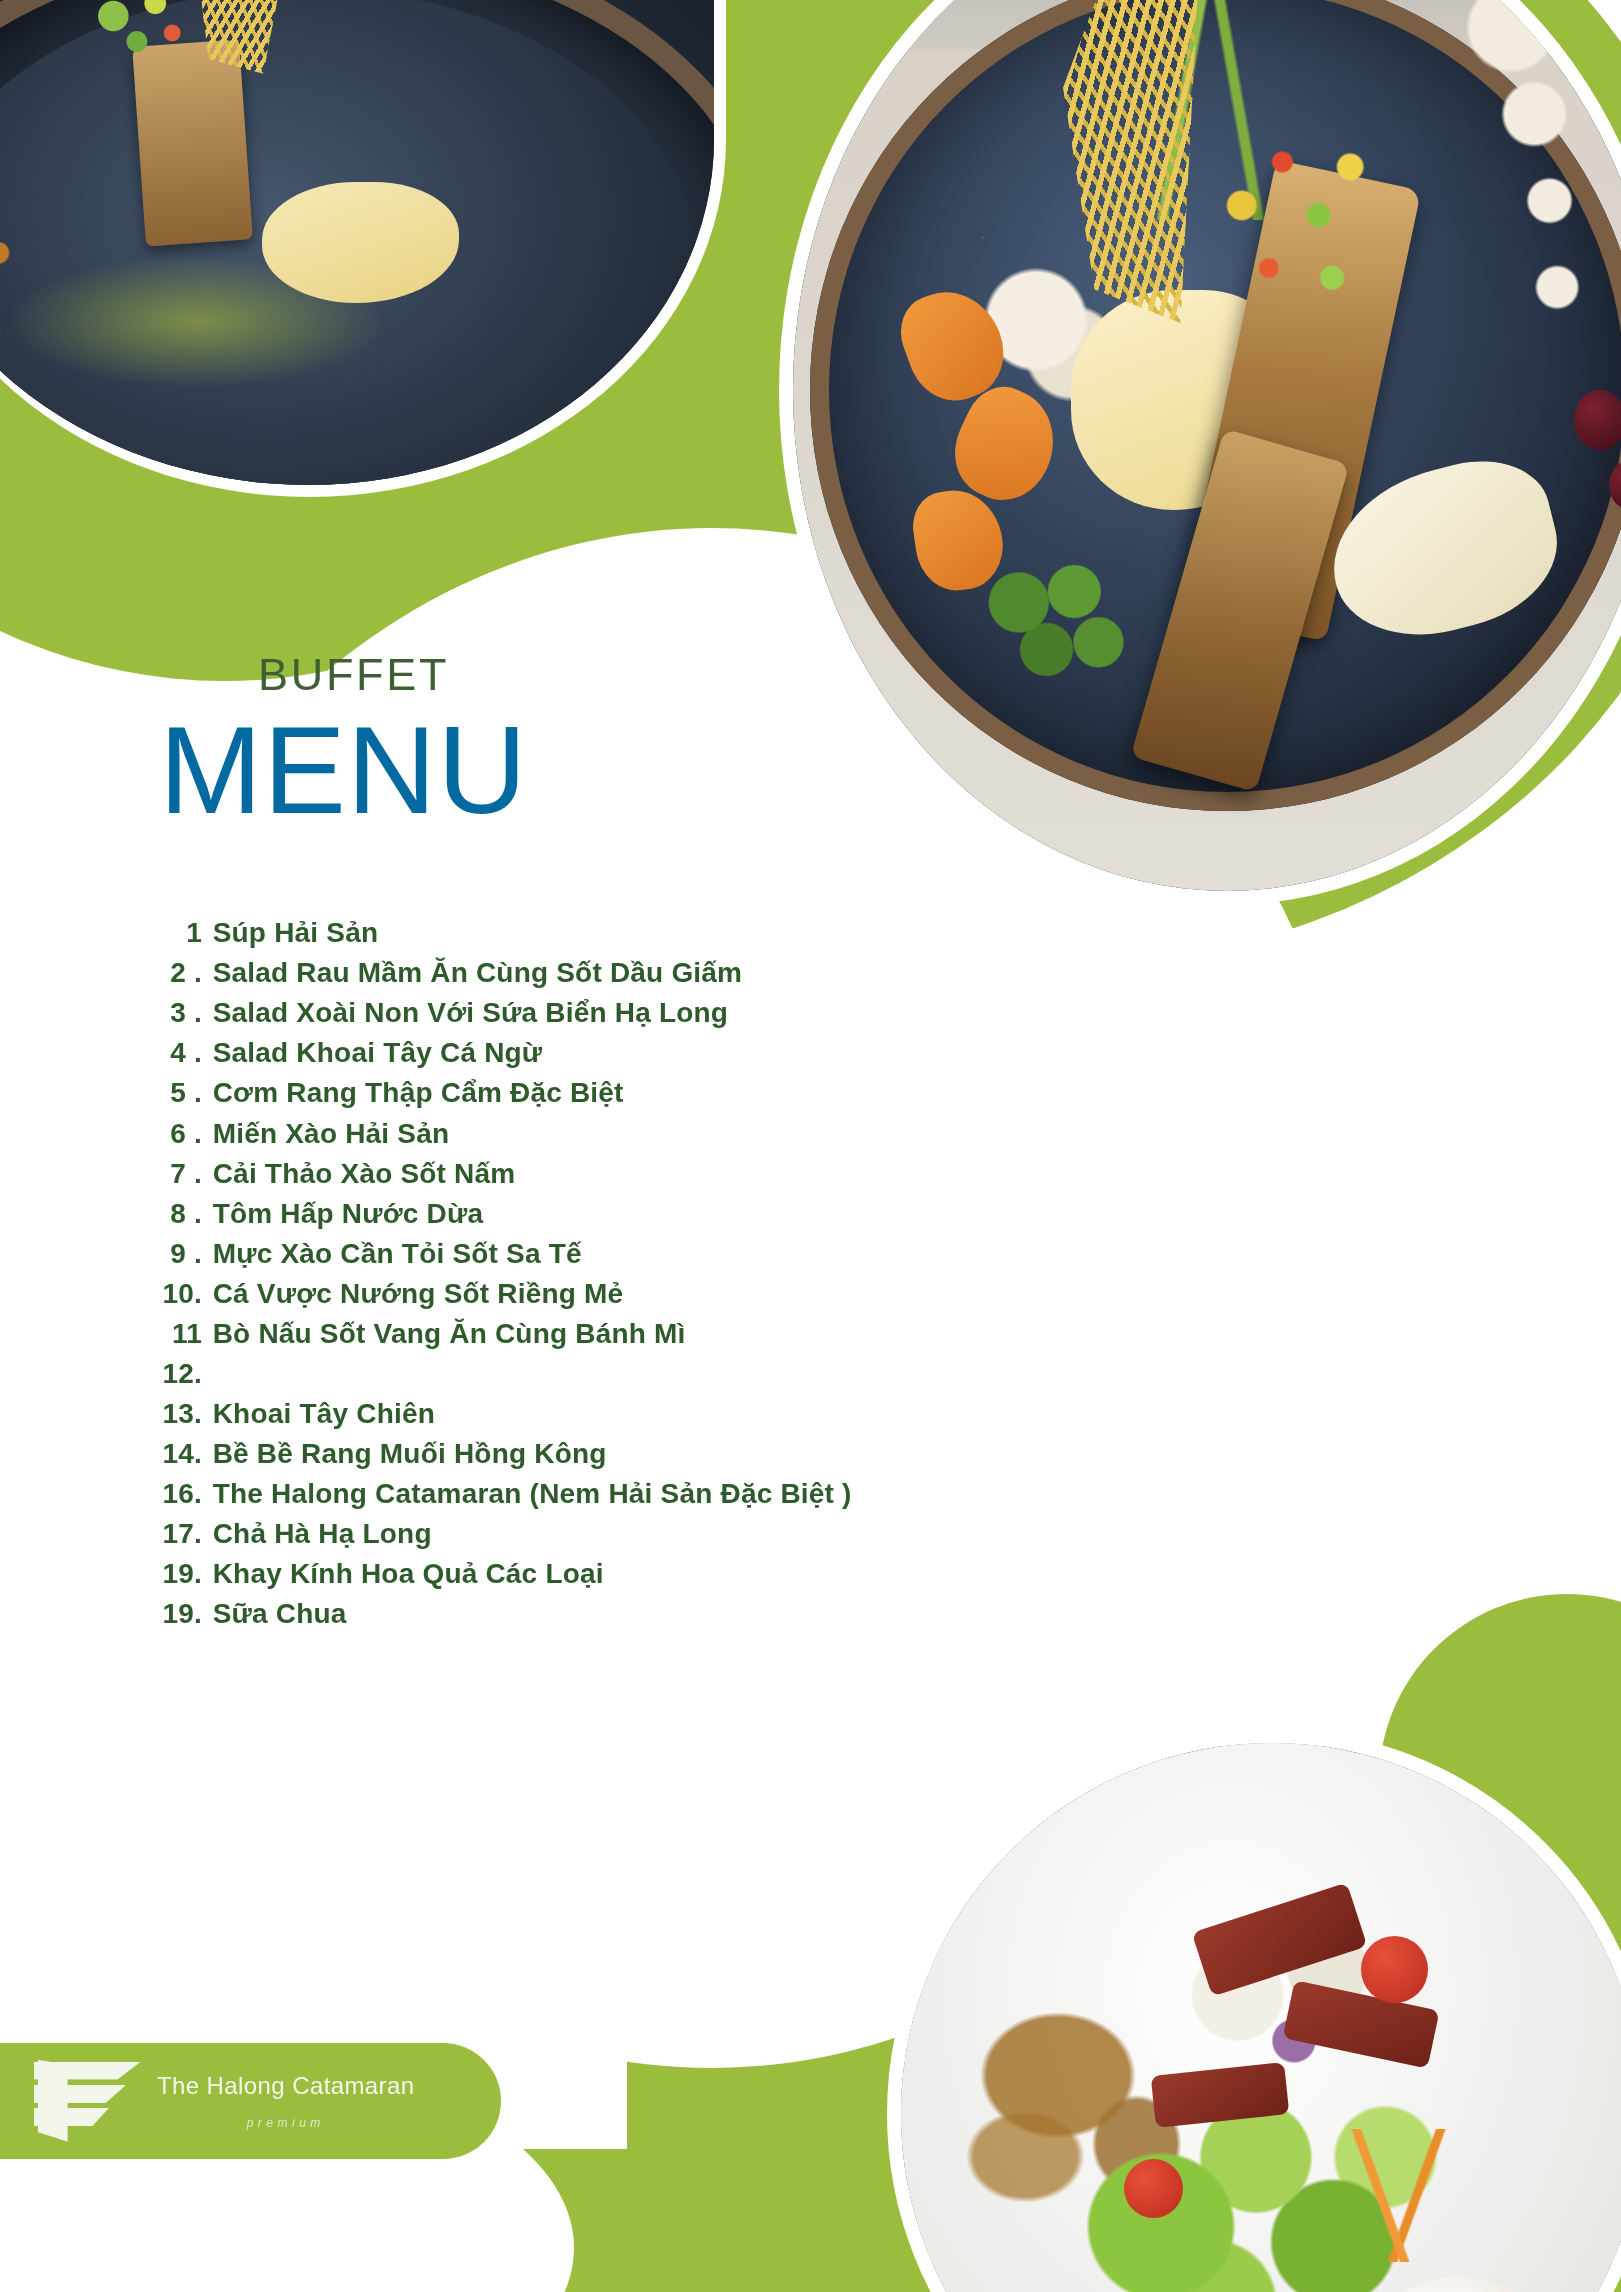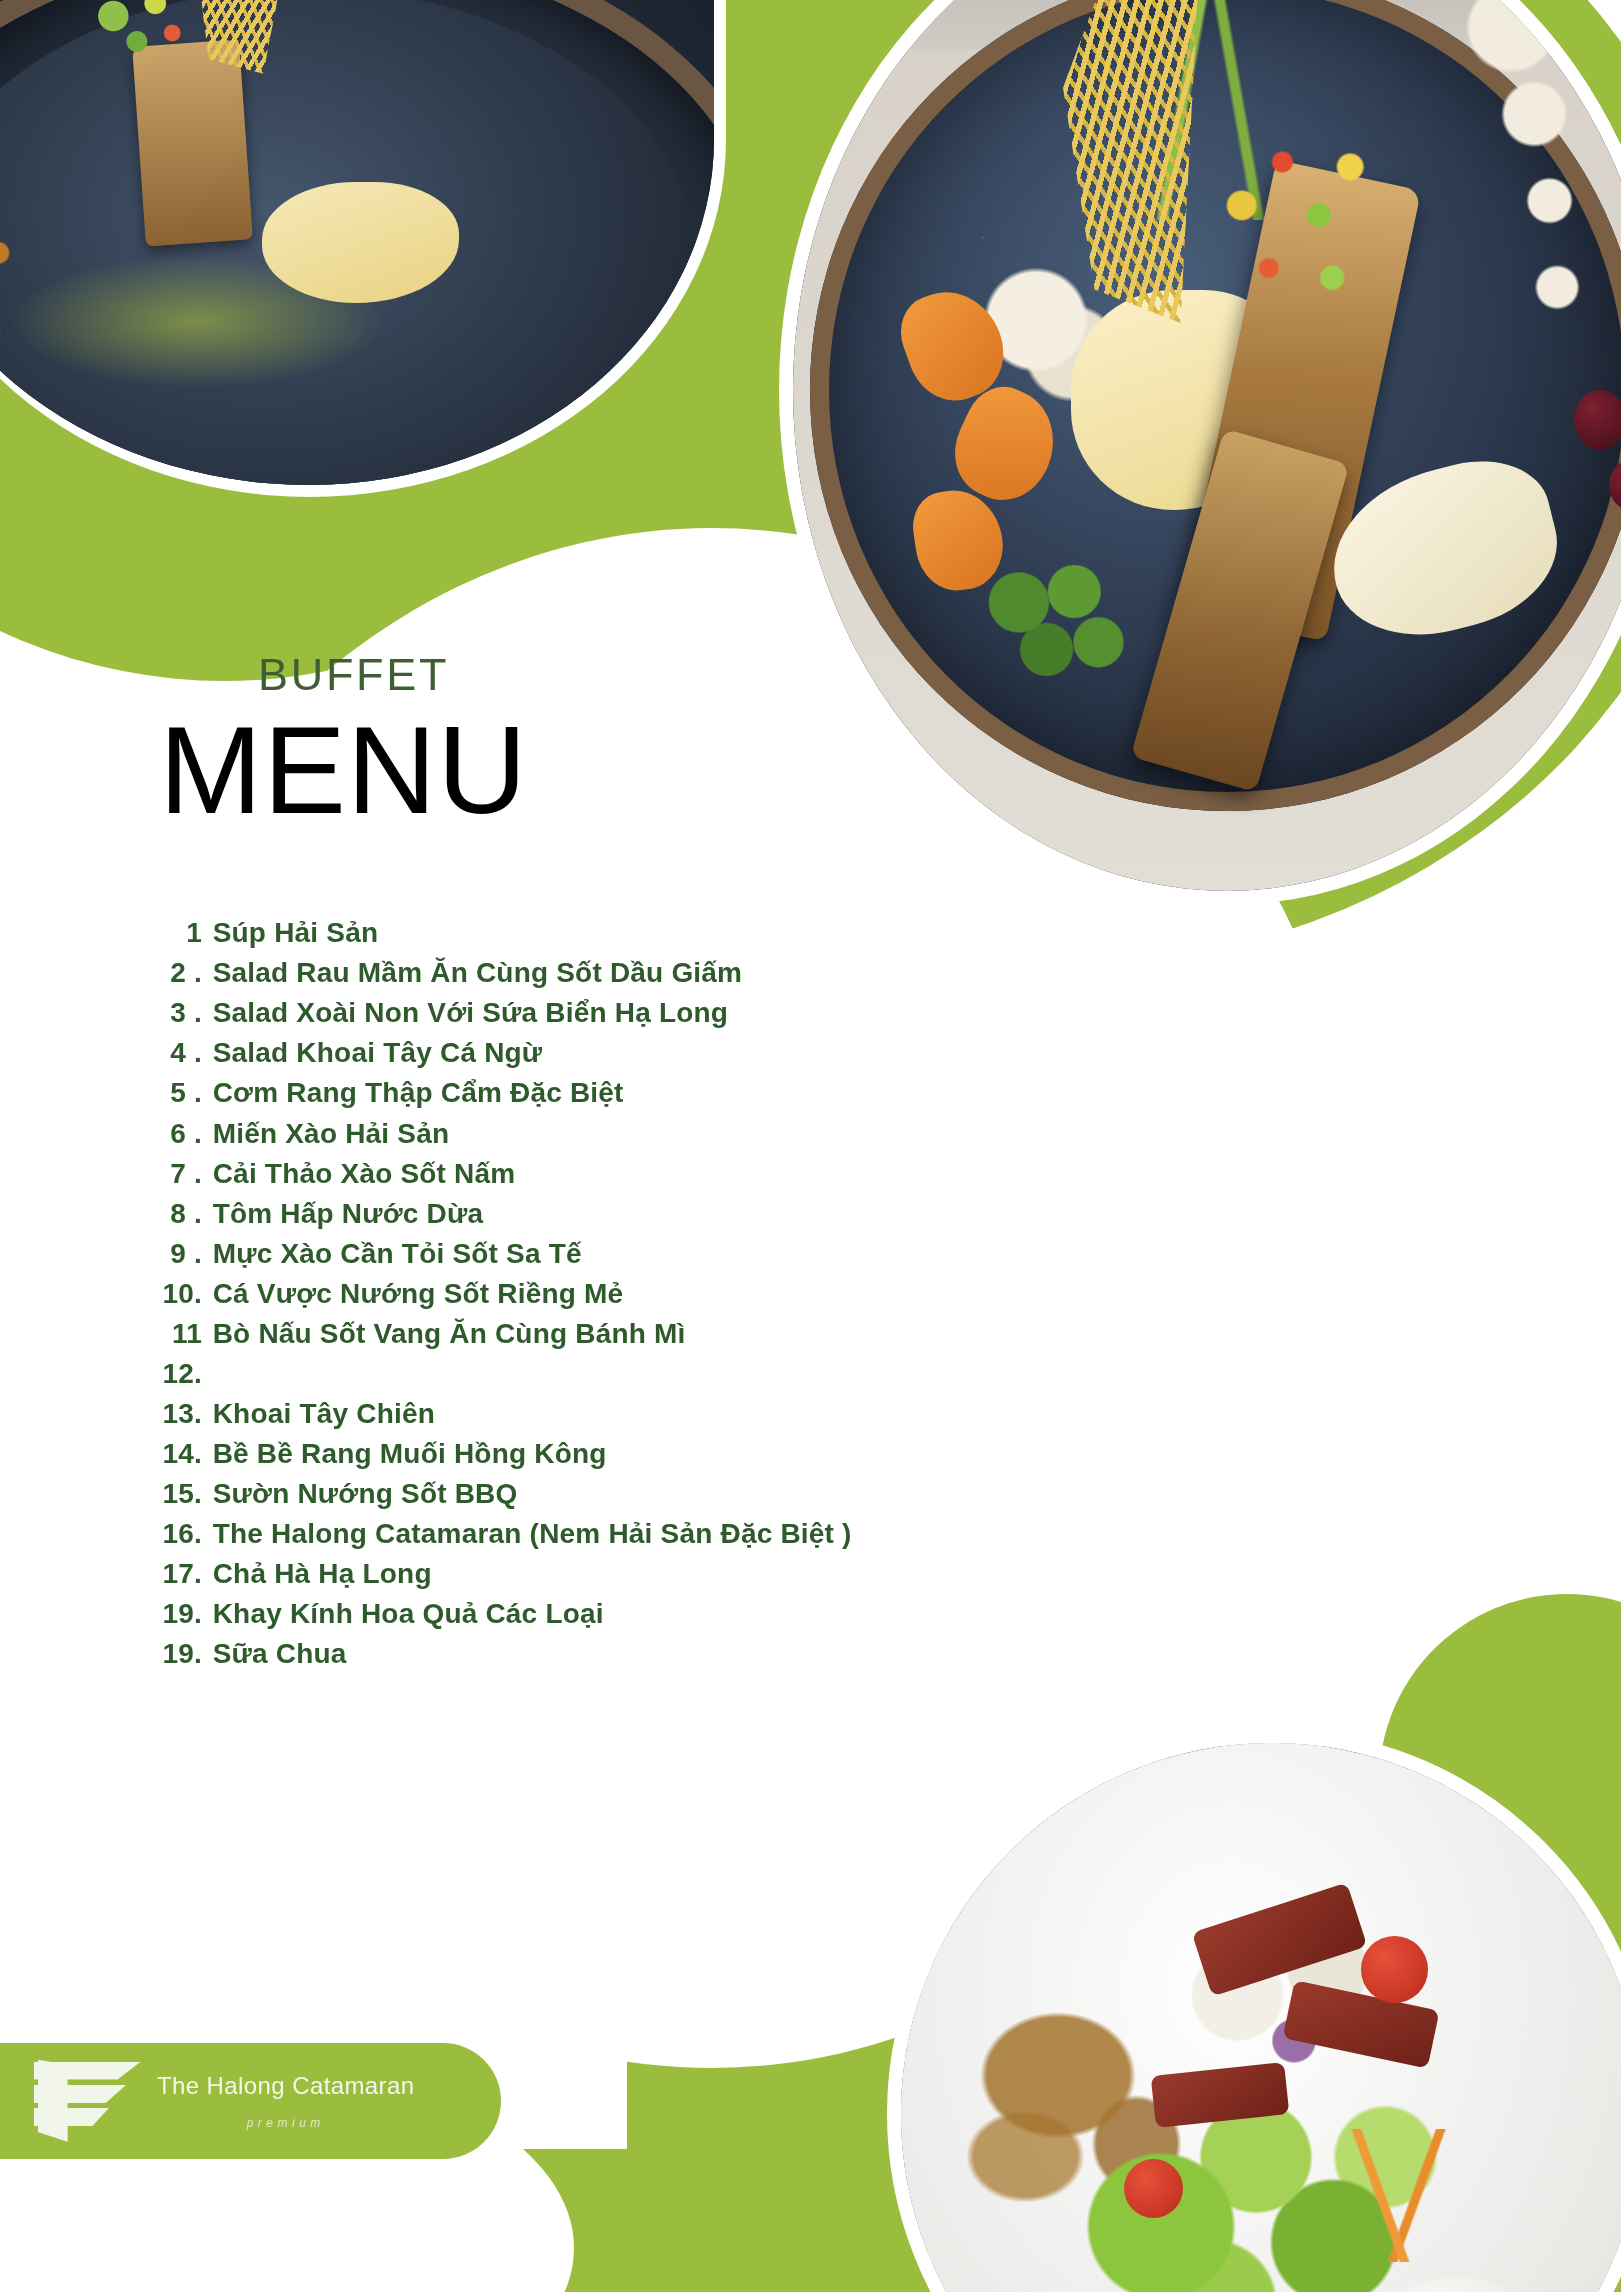--- a/index.html
+++ b/index.html
@@ -232,21 +232,21 @@
   .content {
     position:absolute; z-index:10; left:0; top:0; width:100%; height:100%;
   }
   .buffet {
     position:absolute; left:258px; top:649px;
     font-size:45px; letter-spacing:2.7px; color:#3e5f33; font-weight:400;
   }
   .menu-title {
     position:absolute; left:159px; top:708px;
     font-size:124px; line-height:1; letter-spacing:0.9px;
-    color:#000000; font-weight:400;
+    color:#0369a1; font-weight:400;
   }
   .menu-list {
     position:absolute; left:148px; top:913px;
     width:985px;
   }
   .menu-row {
     display:flex; align-items:baseline;
     font-size:28px; line-height:1.275;
     color:#2f5a2c; font-weight:700;
     letter-spacing:0.2px;
@@ -412,24 +412,20 @@
       </div>
       <div class="menu-row">
         <span class="menu-num">13.</span>
         <span class="menu-name">Khoai Tây Chiên</span>
       </div>
       <div class="menu-row">
         <span class="menu-num">14.</span>
         <span class="menu-name">Bề Bề Rang Muối Hồng Kông</span>
       </div>
       <div class="menu-row">
-        <span class="menu-num">15.</span>
-        <span class="menu-name">Sườn Nướng Sốt BBQ</span>
-      </div>
-      <div class="menu-row">
         <span class="menu-num">16.</span>
         <span class="menu-name">The Halong Catamaran (Nem Hải Sản Đặc Biệt          )</span>
       </div>
       <div class="menu-row">
         <span class="menu-num">17.</span>
         <span class="menu-name">Chả Hà Hạ Long</span>
       </div>
       <div class="menu-row">
         <span class="menu-num">19.</span>
         <span class="menu-name">Khay Kính Hoa Quả Các Loại</span>

